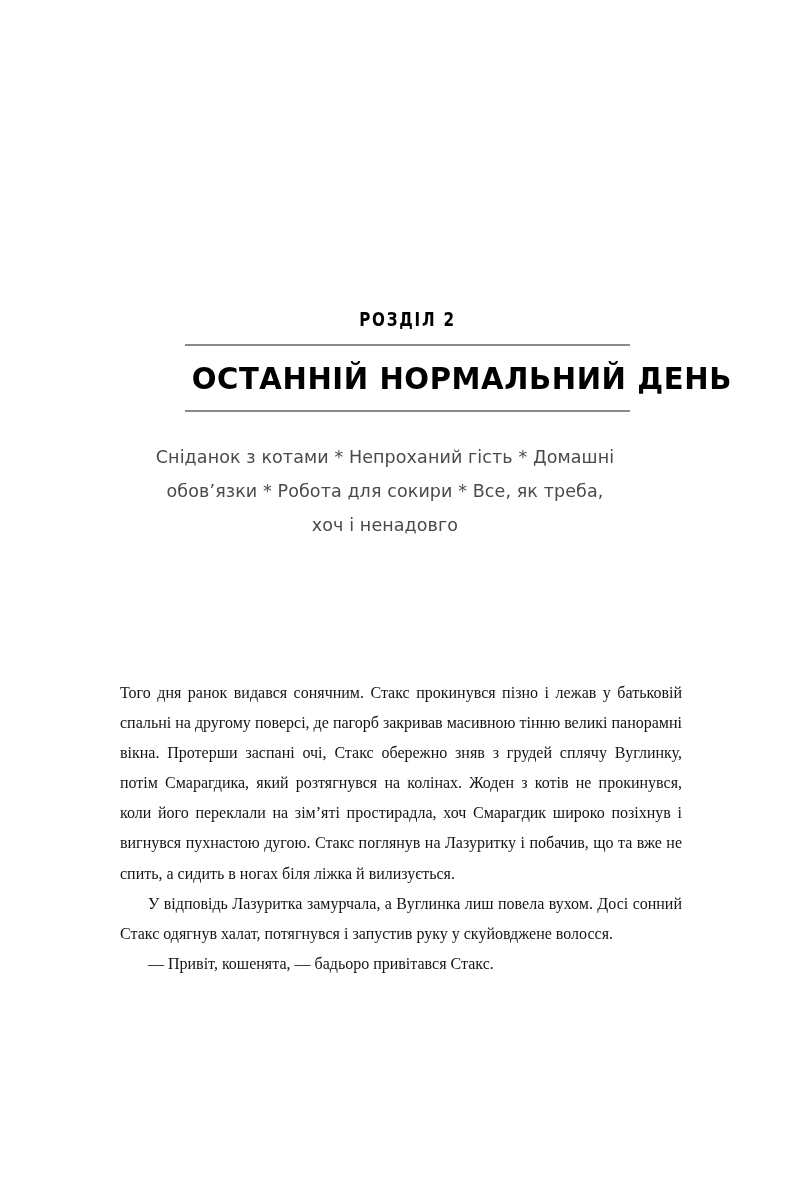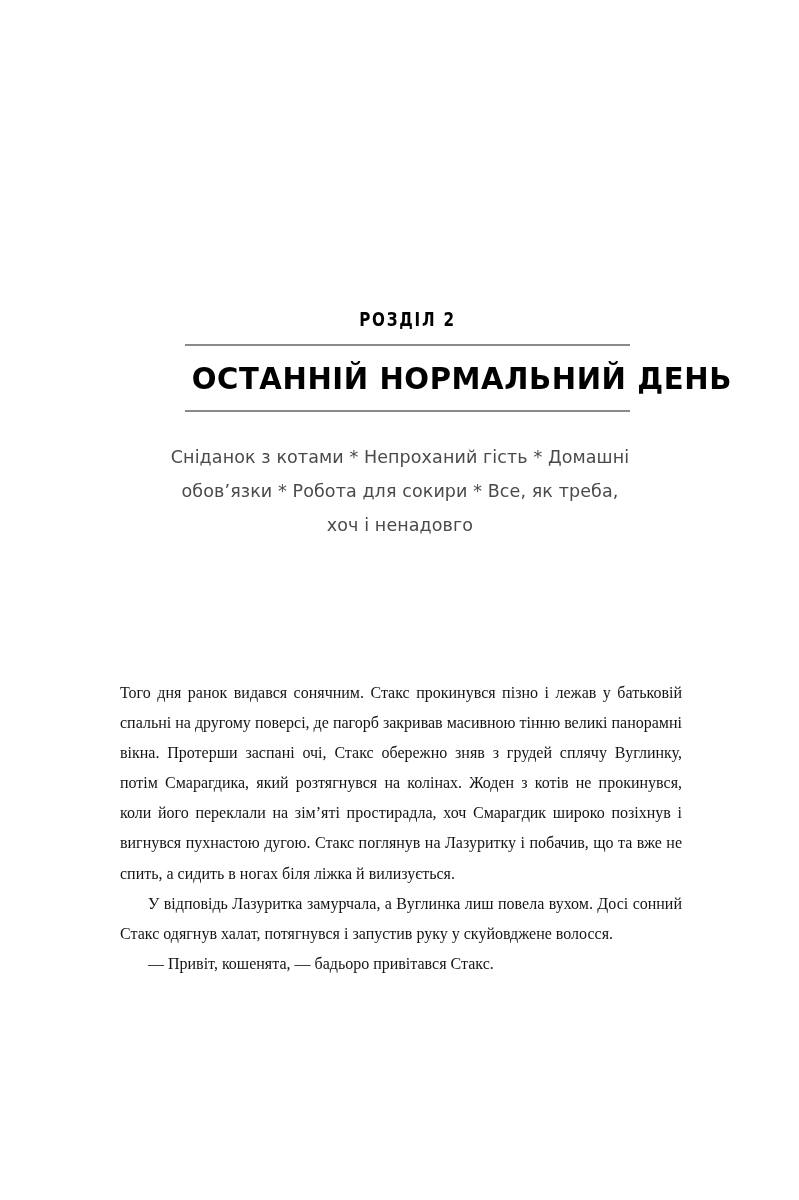--- a/index.html
+++ b/index.html
@@ -64,21 +64,21 @@
     white-space: nowrap;
     margin: 0;
     padding: 18px 0 16px 0;
     transform: scaleX(0.97);
     transform-origin: center center;
   }
 
   
   .chapter-subtitle {
     position: absolute;
-    left: 165px;
+    left: 150px;
     top: 440px;
     width: 470px;
     text-align: center;
     font-family: "DejaVu Sans", sans-serif;
     font-weight: 400;
     font-size: 17.5px;
     line-height: 34px;
     color: #4a4a4a;
     letter-spacing: 0.1px;
   }

